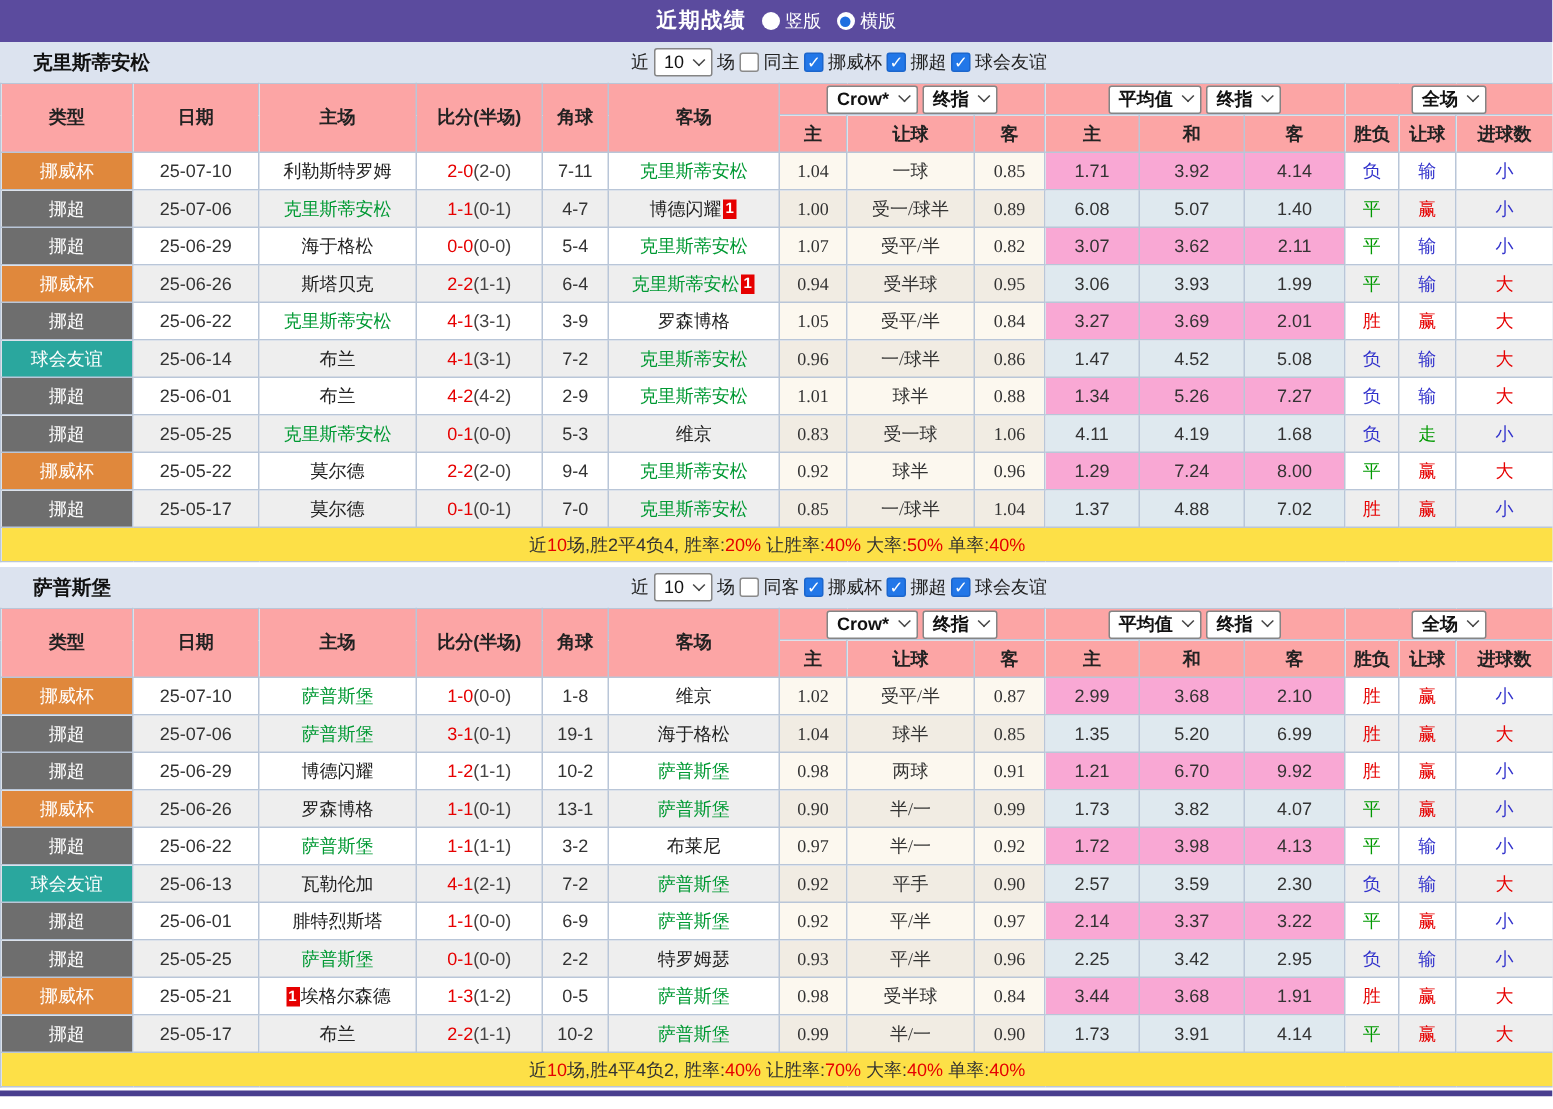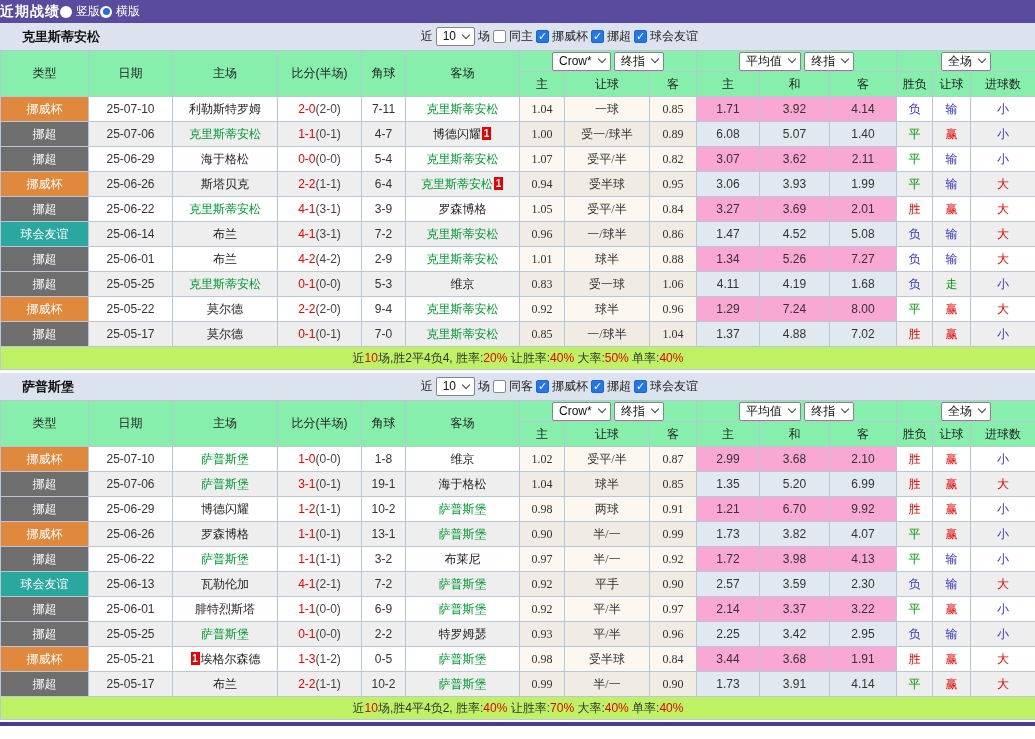--- a/index.html
+++ b/index.html
@@ -1,20 +1,20 @@
 <!DOCTYPE html>
 <html><head>
 <meta charset="utf-8">
 <style>
   * { margin:0; padding:0; box-sizing:border-box; }
   body { background:#fff; font-family:"Liberation Sans","DejaVu Sans",sans-serif; }
   .page { width:1035px; }
 
   
-  .topbar { height:23px; background:#5b4b9e; display:flex; align-items:center; }
+  .topbar { height:28px; background:#5b4b9e; display:flex; align-items:center; justify-content:center; gap:10px; }
   .topbar .title { color:#ffffff; font-weight:bold; font-size:14px; letter-spacing:1px; }
   .radio-opt { display:inline-flex; align-items:center; gap:4px; color:#fff; font-size:12px; cursor:pointer; }
   .radio { width:12px; height:12px; border-radius:50%; background:#fff; display:inline-block; position:relative; }
   .radio.on::after { content:""; position:absolute; left:2.5px; top:2.5px; width:7px; height:7px; border-radius:50%; background:#1f6fe0; }
 
   
   .band { height:27px; background:#dce3ef; display:flex; align-items:center; position:relative; }
   .band .team { font-weight:bold; font-size:13px; color:#111; margin-left:22px; }
   .band .controls { position:absolute; right:337px; display:flex; align-items:center; gap:3px; font-size:12px; color:#222; white-space:nowrap; }
 
@@ -23,35 +23,35 @@
   .chev { width:6px; height:6px; border-right:1.6px solid #444; border-bottom:1.6px solid #444; transform:rotate(45deg); margin-top:-3px; flex:none; }
 
   
   .cb { width:13px; height:13px; border:1px solid #8a8a8a; border-radius:2px; background:#fff; display:inline-block; flex:none; cursor:pointer; }
   .cb.on { background:#2277e8; border-color:#1c66cc; position:relative; }
   .cb.on::after { content:"✓"; position:absolute; left:1px; top:-1px; color:#fff; font-size:11px; font-weight:bold; }
 
   
   table { border-collapse:collapse; table-layout:fixed; width:1035px; font-size:12px; text-align:center; }
   th, td { border:1px solid #b9c6d8; height:25px; overflow:hidden; white-space:nowrap; padding:0 1px; }
-  thead th { background:#86efac; font-weight:normal; color:#222; }
+  thead th { background:#fca5a5; font-weight:bold; color:#222; }
   thead tr.selrow th { height:21px; }
   tbody tr:nth-child(even) td { background:#eeeeee; }
   td.crow { background:#fcf8ef;font-family:Liberation Serif, serif; }
   tbody tr:nth-child(even) td.crow { background:#f1ece3; }
   td.avgc { background:#f9a8d4; }
   tbody tr:nth-child(even) td.avgc { background:#dfe9ef; }
   td.typec { color:#fff; }
   .datec, .cornerc, .oddsc { color:#333; }
   .teamtx { color:#222; cursor:pointer; }
   .teamtx.green { color:#009933; }
   .score-ft { color:#e60000; cursor:pointer; }
   .score-ht { color:#444; }
   .badge { display:inline-block; background:#e60000; color:#fff; font-size:10px; font-weight:bold; line-height:13px; height:13px; min-width:9px; padding:0 1px; margin:0 1px; vertical-align:1px; }
-  tr.sumrow td { background:#bef264; height:23px; color:#333; }
+  tr.sumrow td { background:#fde047; height:23px; color:#333; }
   tr.sumrow .seg-r { color:#e60000; }
   .res-r { color:#e60000; } .res-g { color:#009900; } .res-b { color:#3333cc; }
   .gap { height:3px; background:#fff; }
   .bottombar { height:4px; background:#4a3f8f; margin-top:2px; }
 </style>
 </head>
 <body>
 
 <div class="page">
   <div class="topbar">

